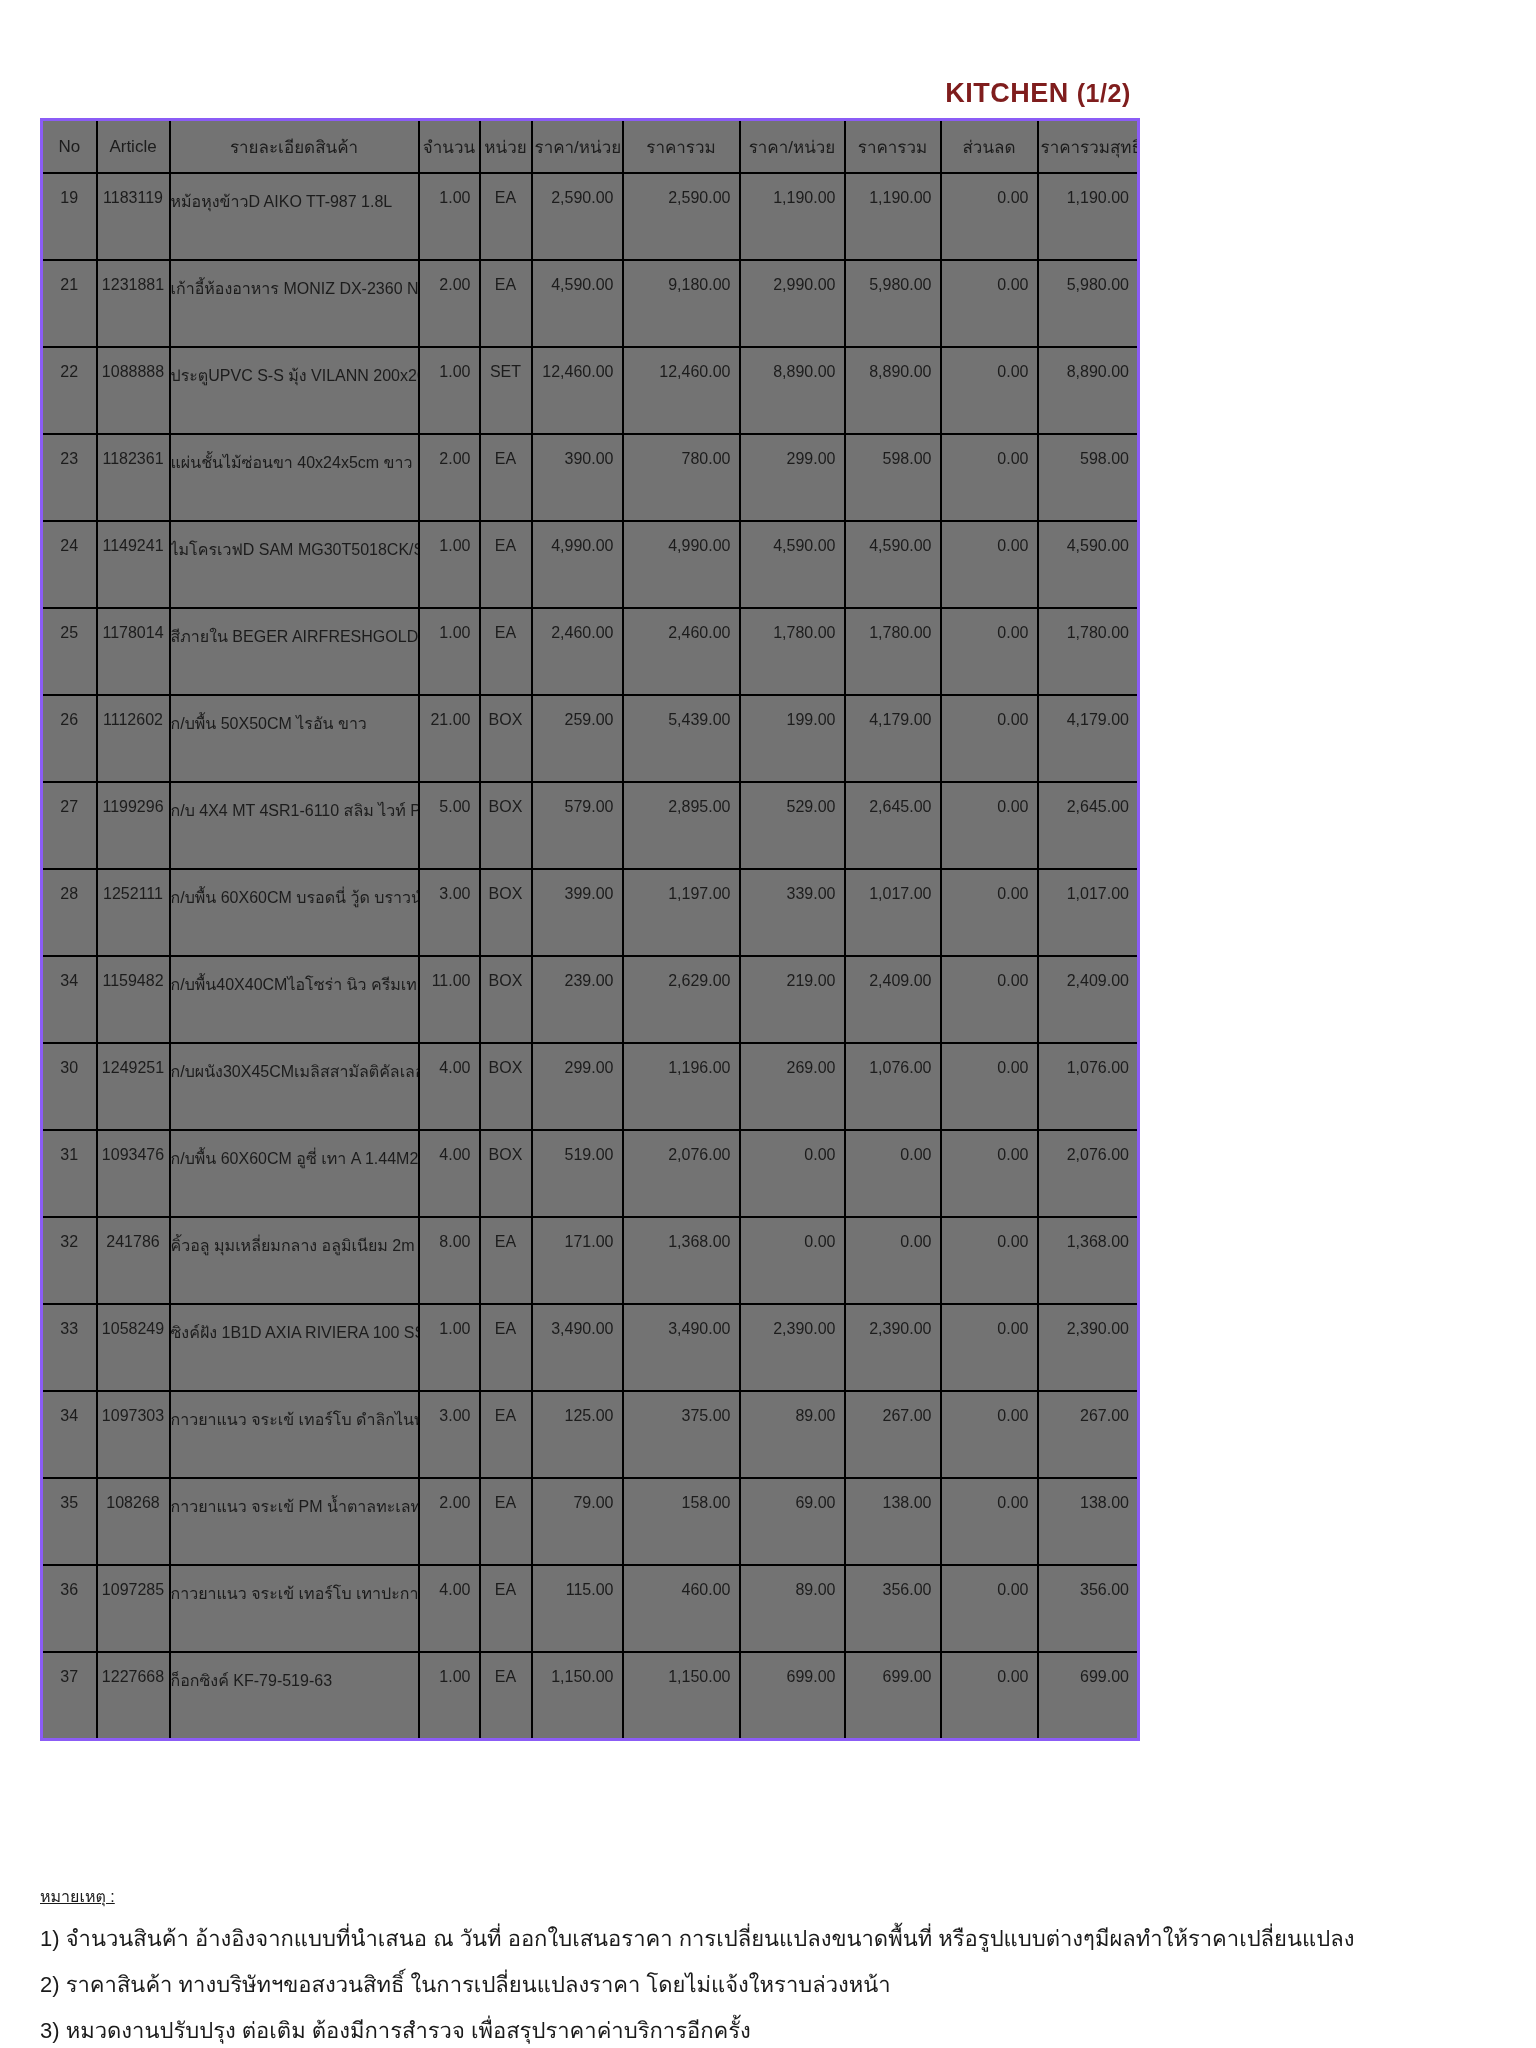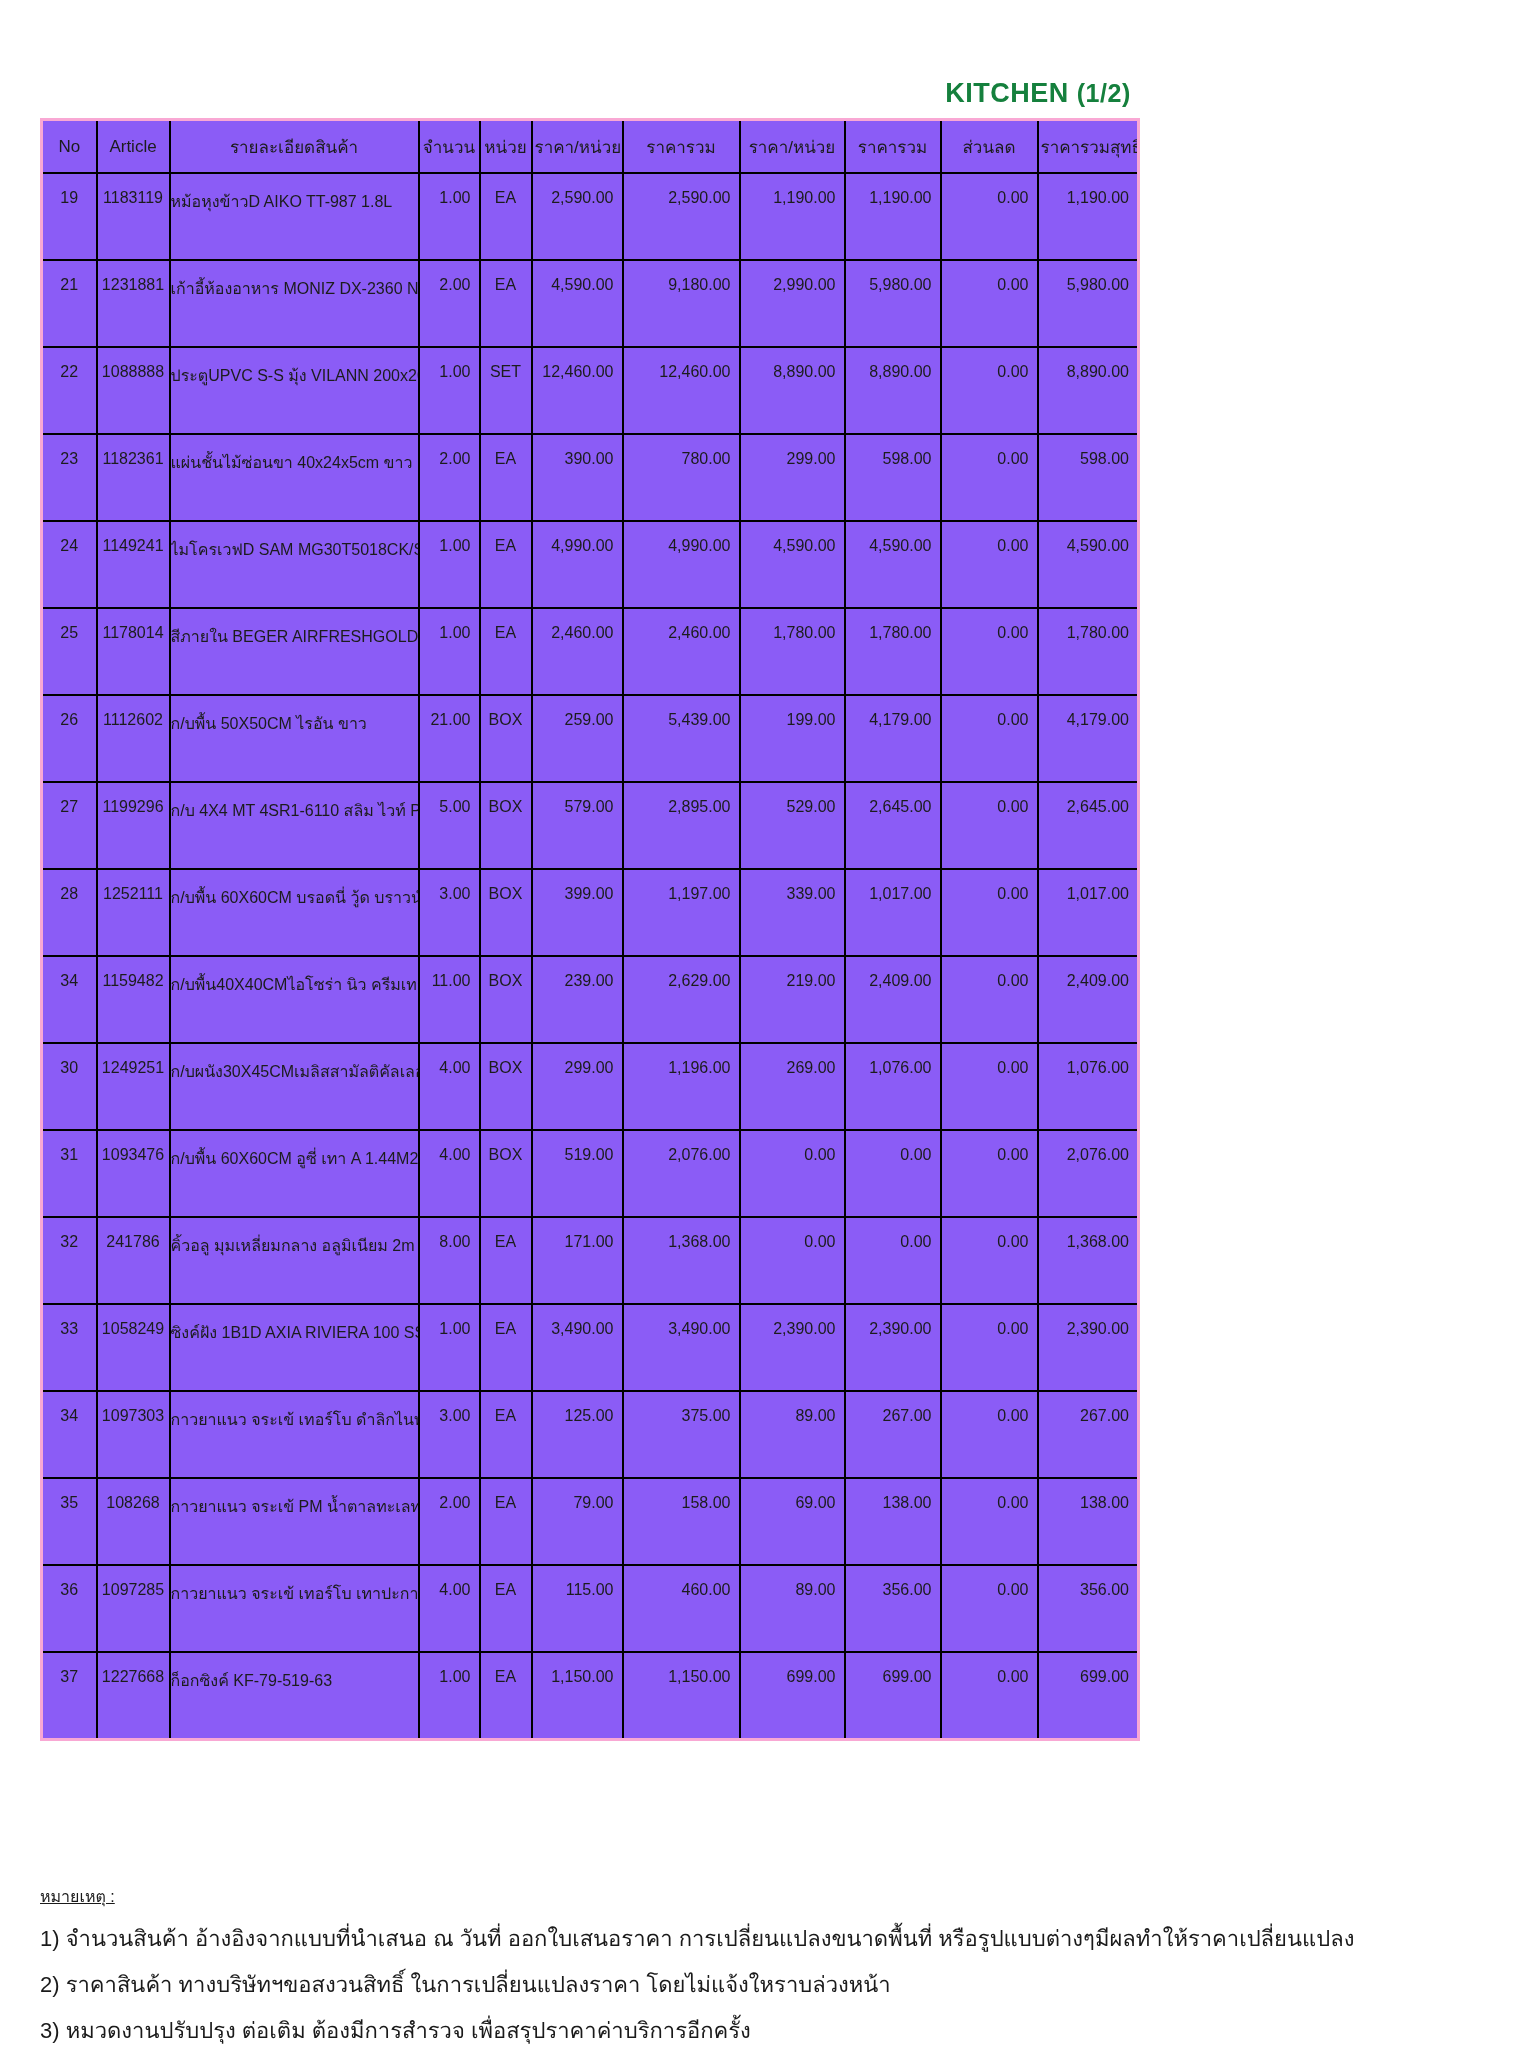--- a/index.html
+++ b/index.html
@@ -16,34 +16,34 @@
     color: #111111;
   }
   .page-title {
     position: absolute;
     top: 78px;
     left: 943px;
     width: 190px;
     text-align: center;
     font-size: 27px;
     font-weight: bold;
-    color: #15803d;
+    color: #7f1d1d;
     letter-spacing: 0.5px;
     white-space: nowrap;
   }
   .page-title .title-page-no { font-size: 25px; }
   table.quote {
     position: absolute;
     top: 118px;
     left: 40px;
     border-collapse: collapse;
     table-layout: fixed;
     width: 1097px;
-    background: #8b5cf6;
-    border: 3px solid #f9a8d4;
+    background: #737373;
+    border: 3px solid #8b5cf6;
   }
   table.quote th, table.quote td {
     border: 2px solid #000000;
     vertical-align: top;
     overflow: hidden;
     white-space: nowrap;
     color: #1c1c1c;
   }
   table.quote th {
     height: 51px;

